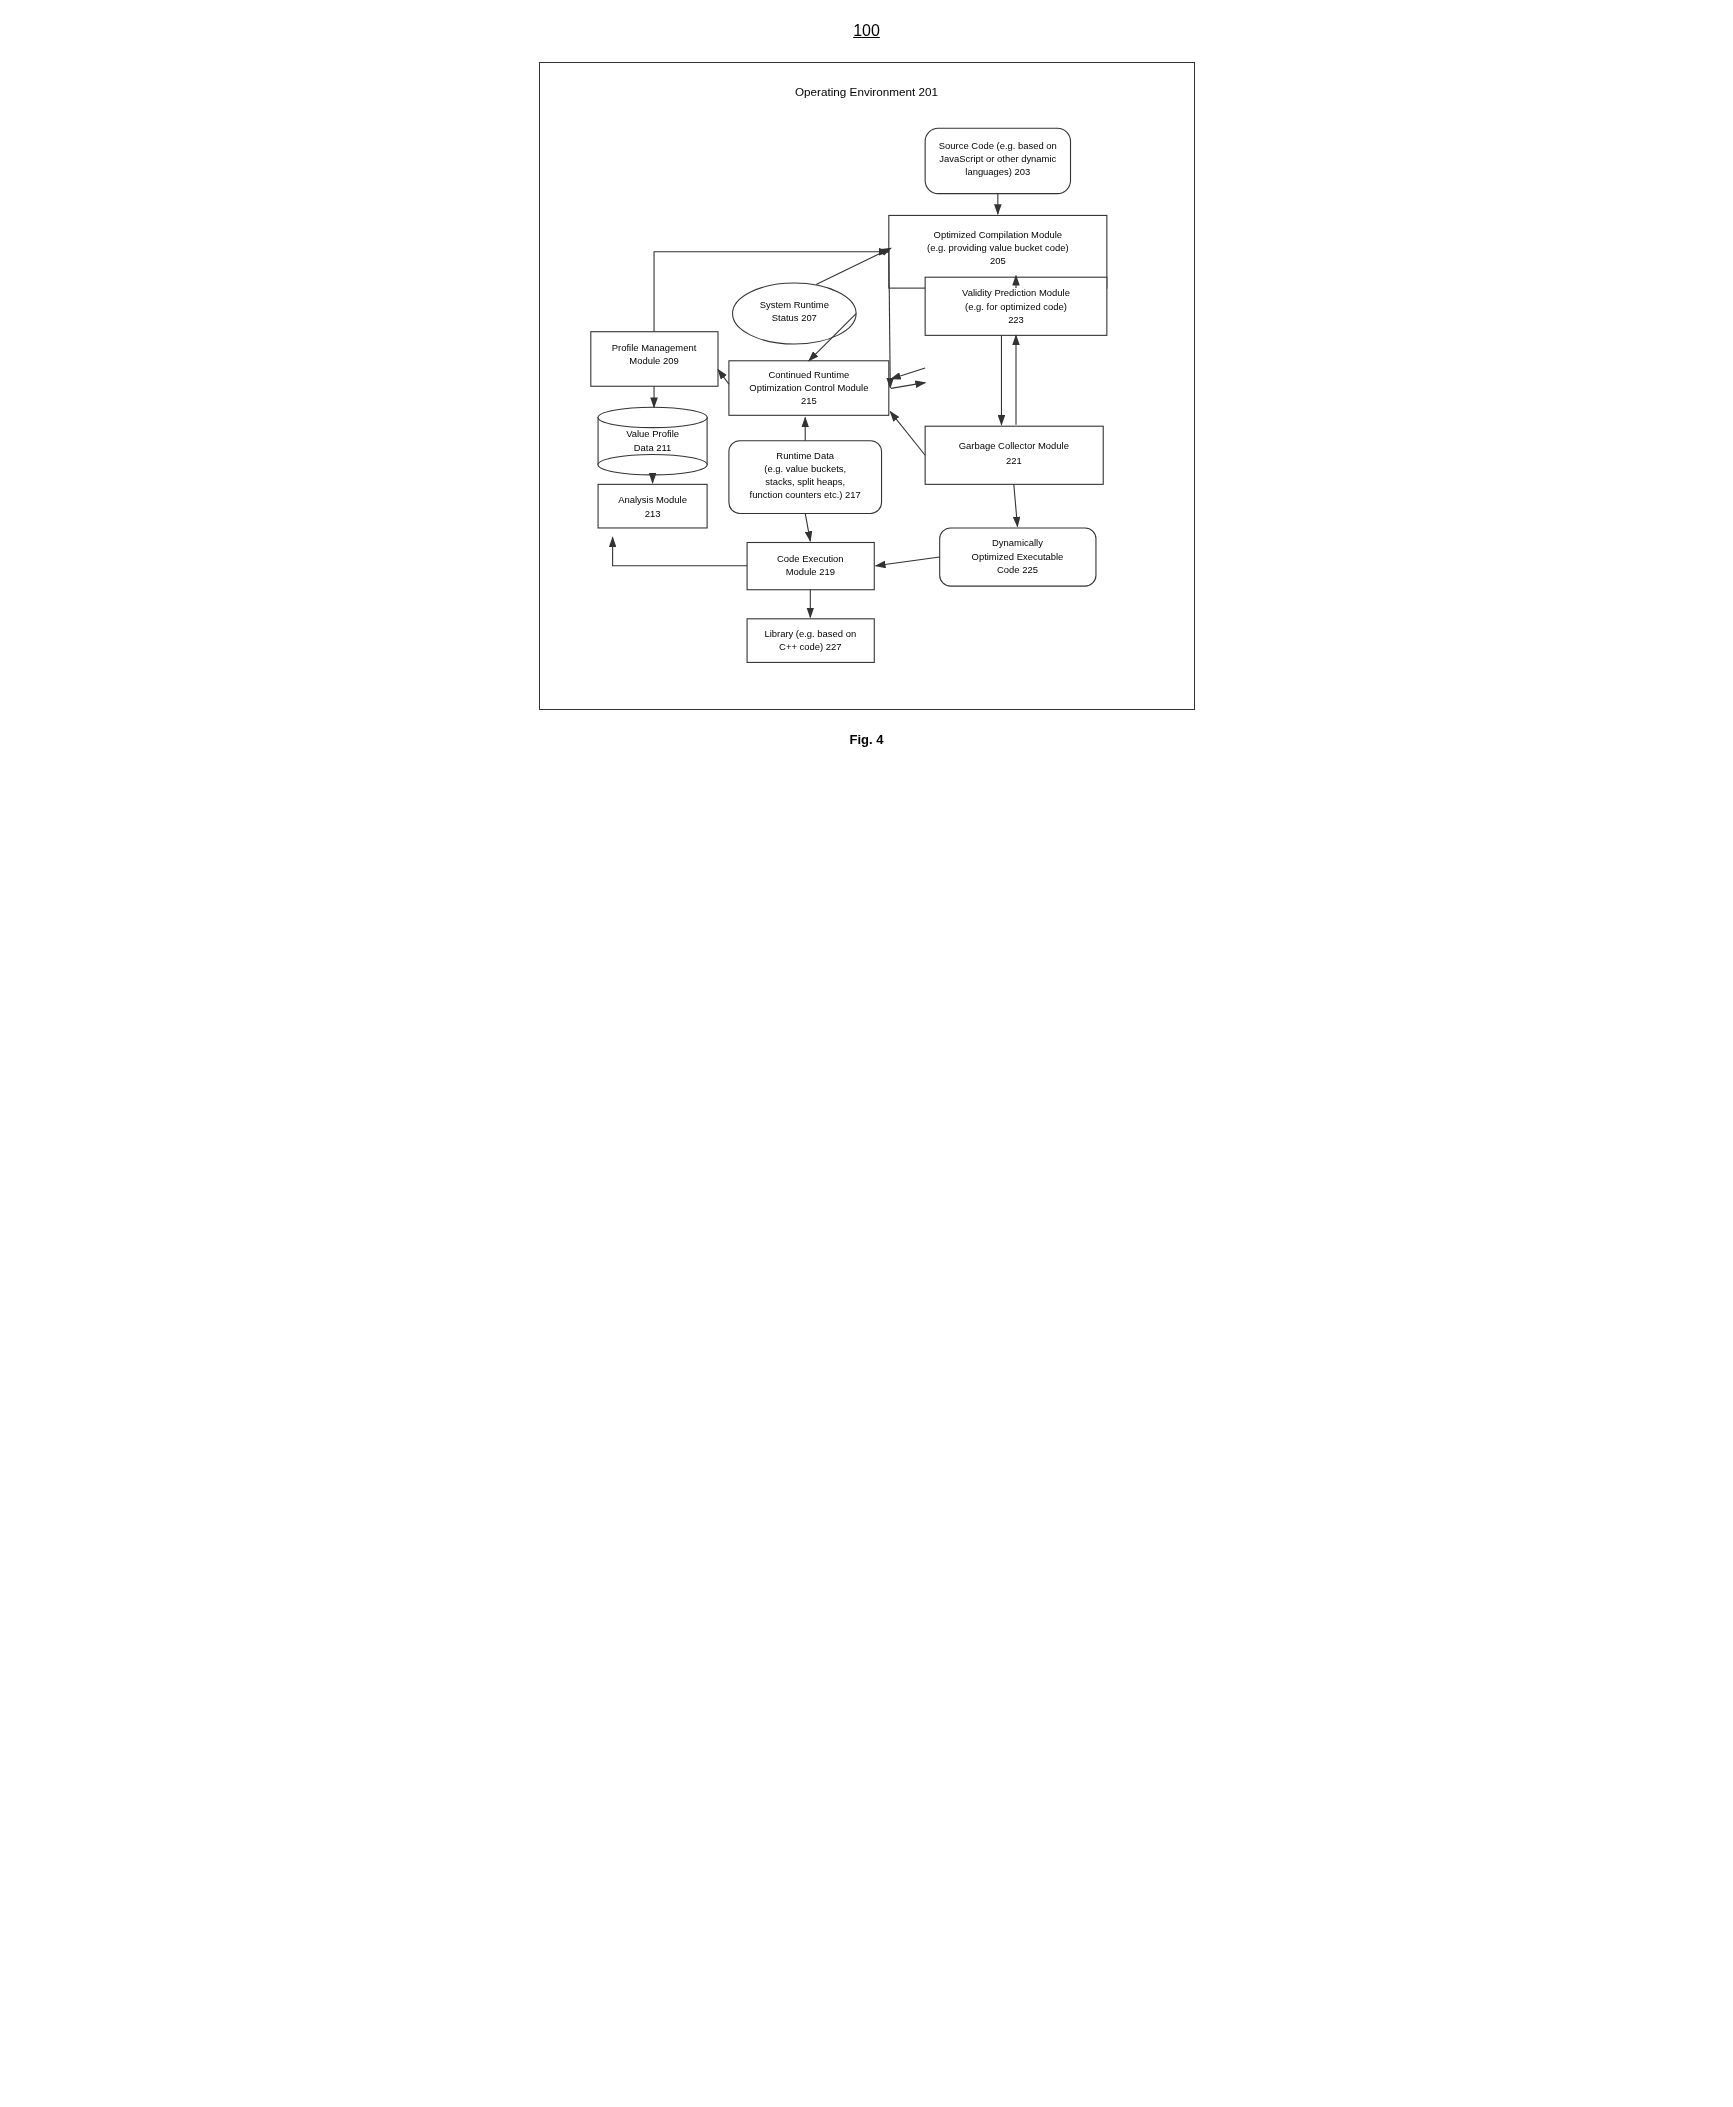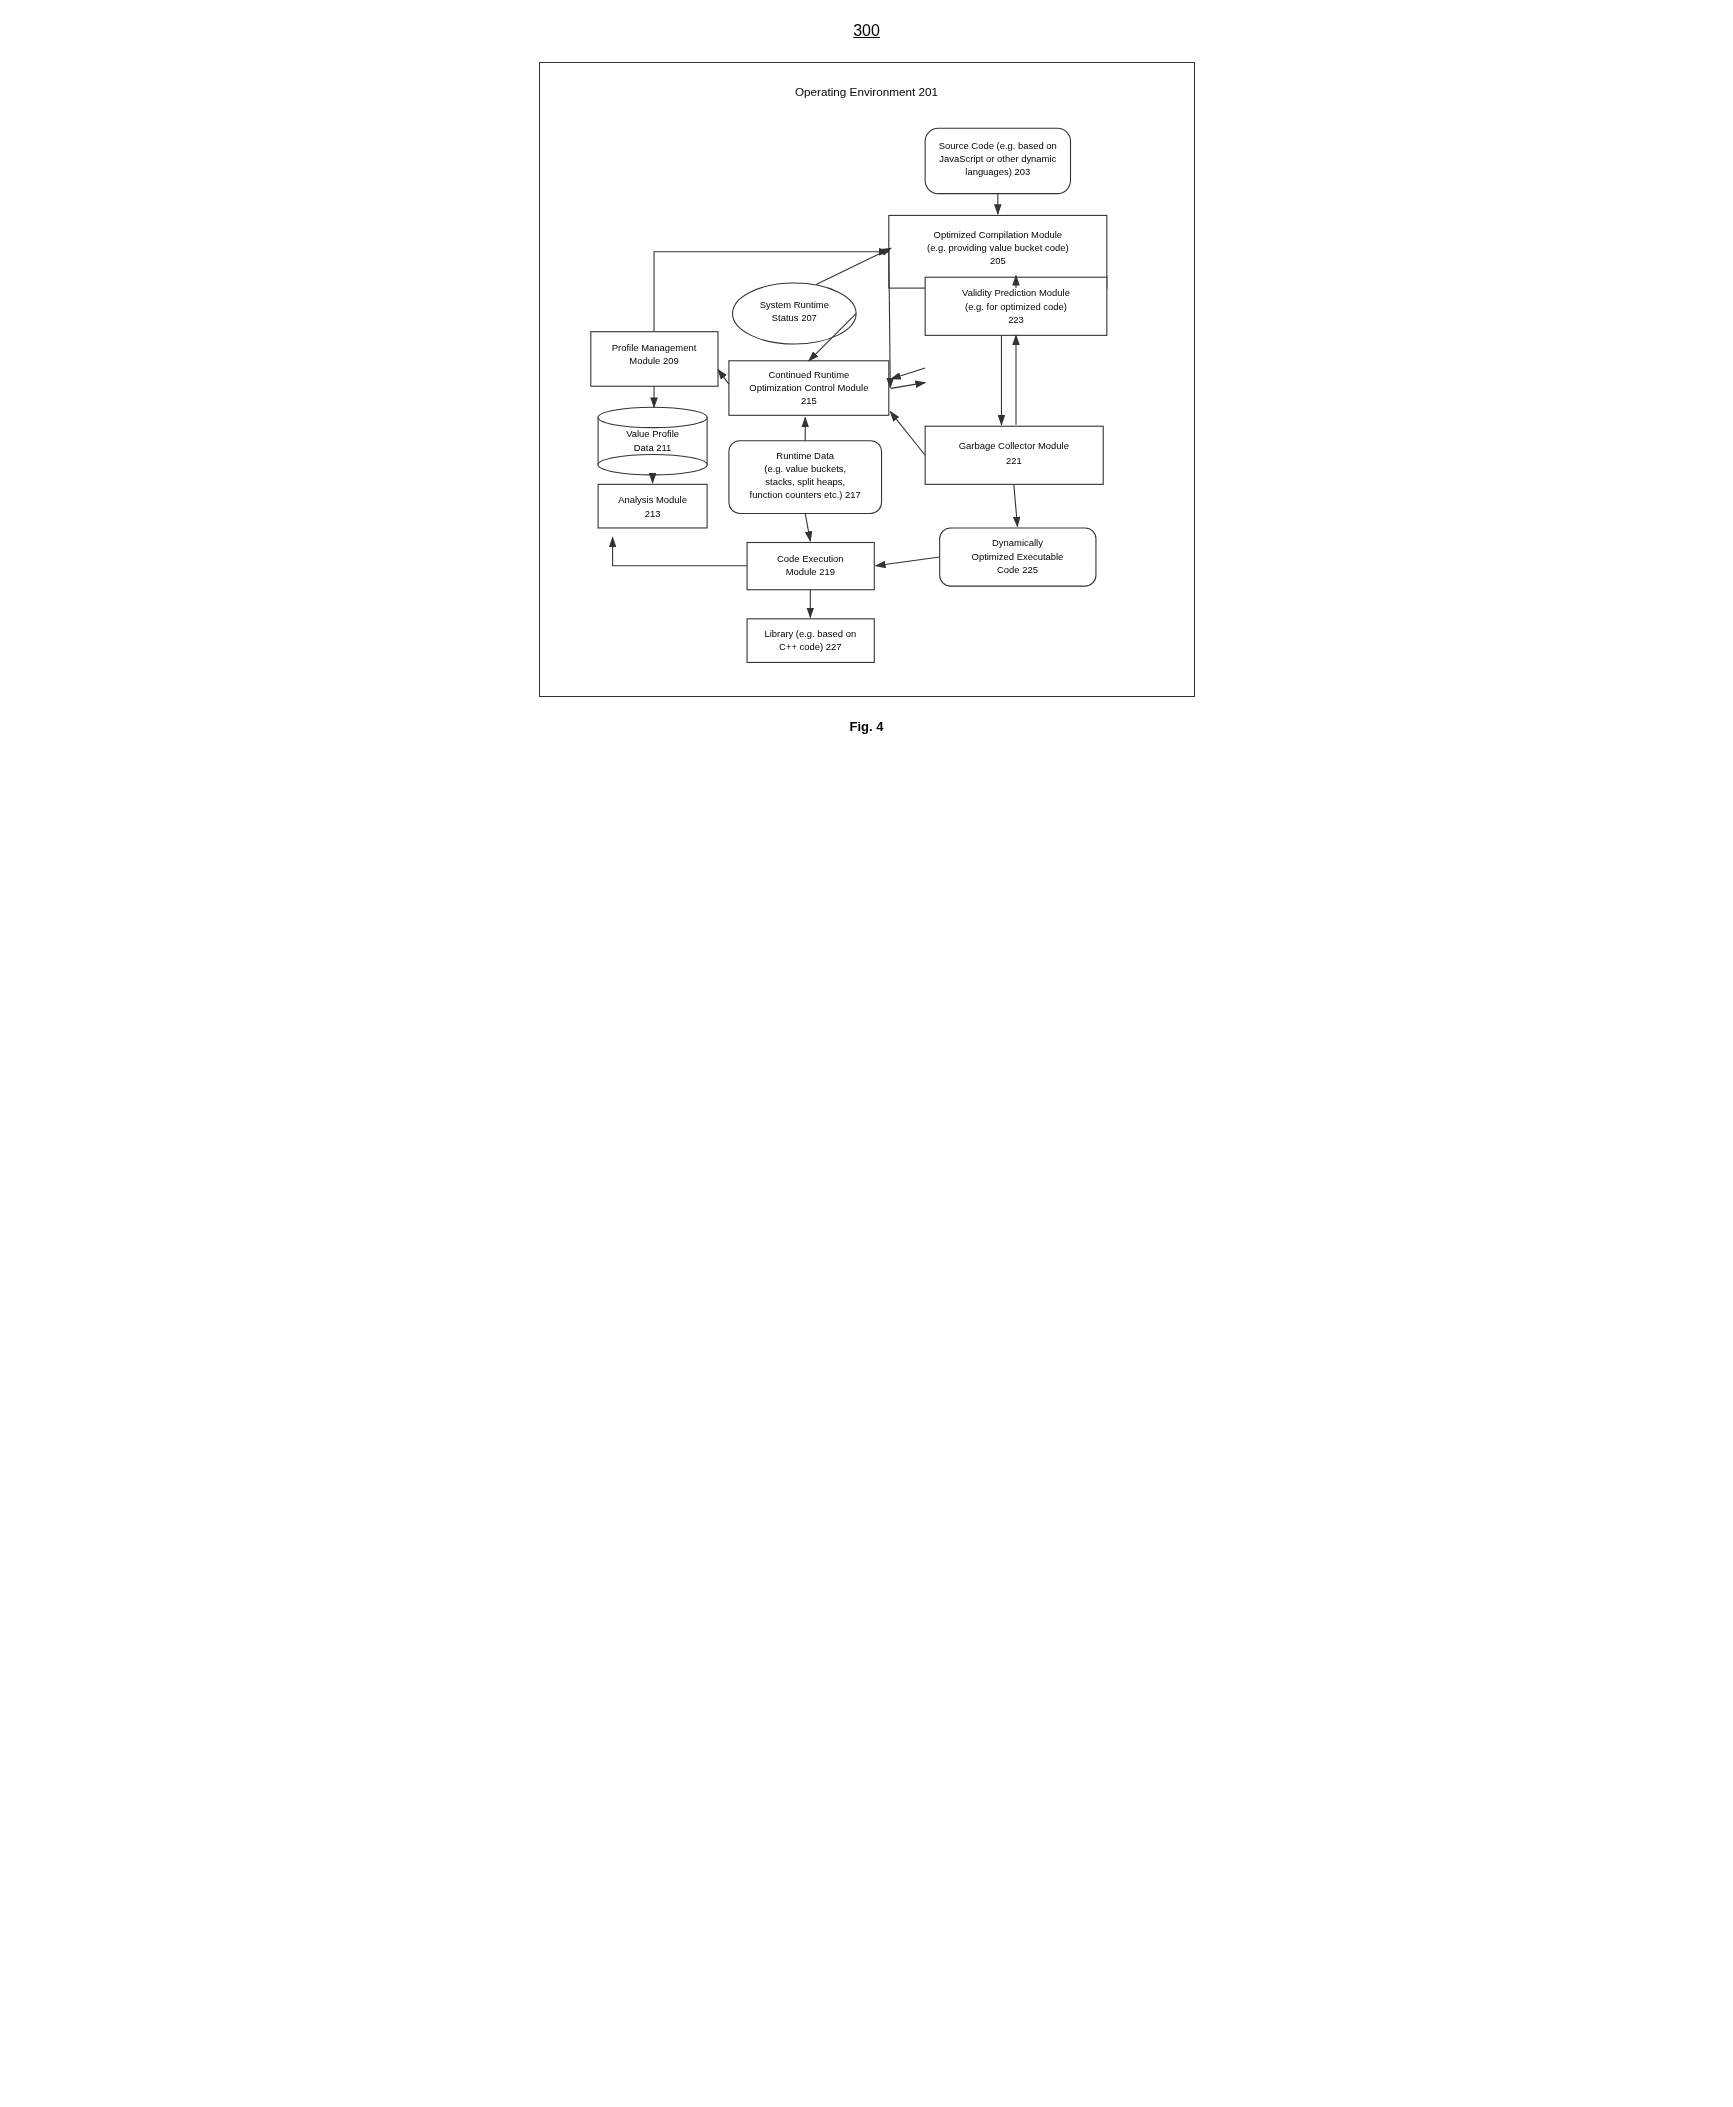--- a/index.html
+++ b/index.html
@@ -15,21 +15,21 @@
 
     .page-title {
       font-size: 16px;
       text-decoration: underline;
       margin-bottom: 22px;
       font-weight: normal;
     }
 
     .diagram-container {
       border: 1.5px solid #333;
-      padding: 22px 29px 29px;
+      padding: 22px 29px 42px;
       width: 656px;
       position: relative;
       background: #fff;
     }
 
     .env-label {
       text-align: center;
       font-size: 11.7px;
       margin-bottom: 22px;
       font-weight: normal;
@@ -59,21 +59,21 @@
       font-family: Arial, sans-serif;
       font-size: 13px;
       text-anchor: middle;
       dominant-baseline: middle;
       fill: #000;
     }
   </style>
 </head>
 <body>
 
-<div class="page-title">300</div>
+<div class="page-title">100</div>
 
 <div class="diagram-container">
   <div class="env-label">Operating Environment 201</div>
 
   <svg class="diagram-svg" viewBox="0 0 820 750" xmlns="http://www.w3.org/2000/svg">
     <defs>
       <marker id="arrowhead" markerWidth="10" markerHeight="7" refX="9" refY="3.5" orient="auto">
         <polygon points="0 0, 10 3.5, 0 7" fill="#333"></polygon>
       </marker>
       <marker id="arrowhead-start" markerWidth="10" markerHeight="7" refX="1" refY="3.5" orient="auto-start-reverse">

